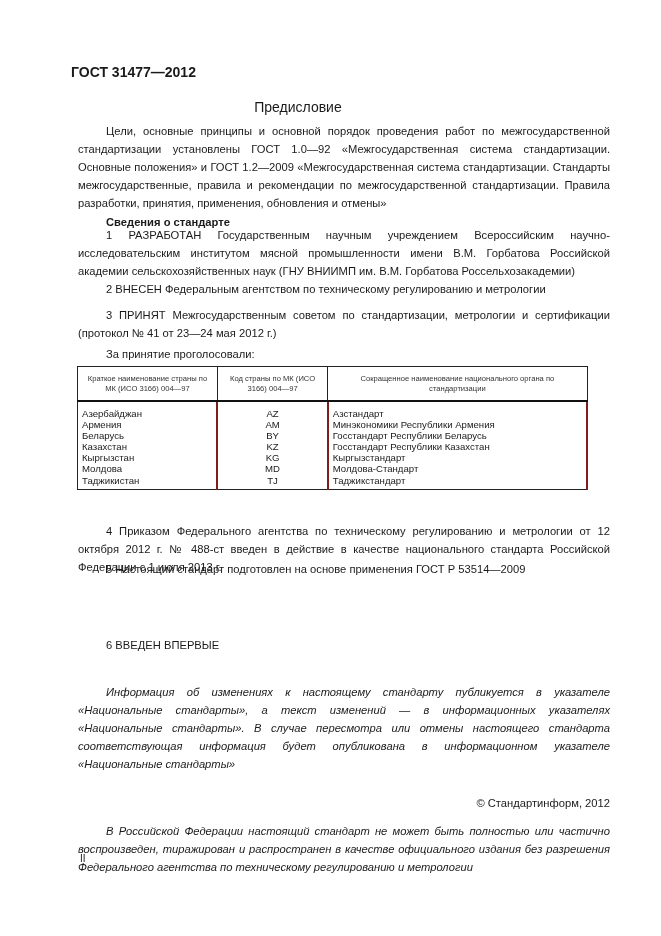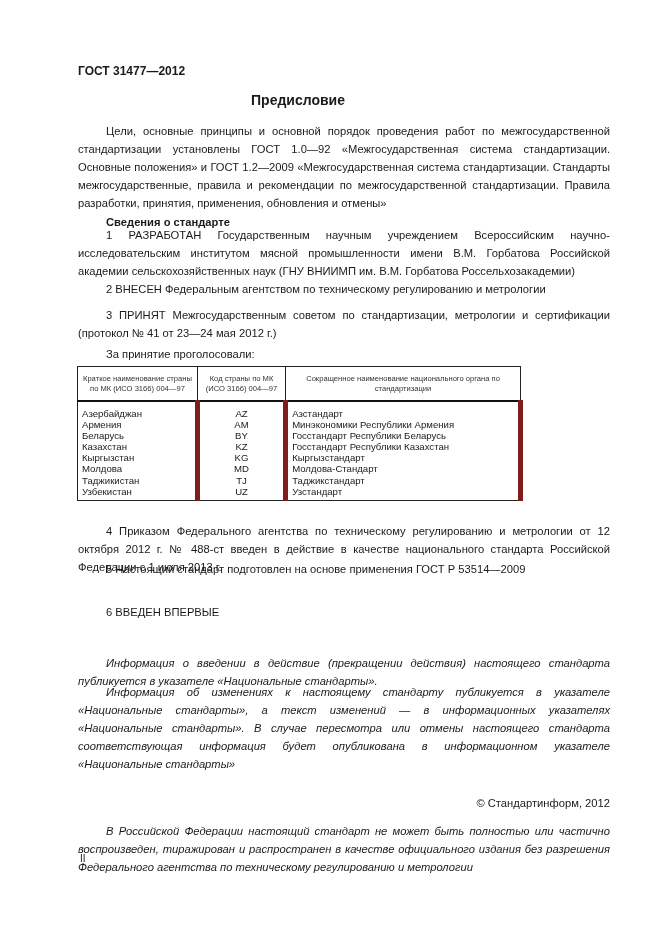--- a/index.html
+++ b/index.html
@@ -1,31 +1,31 @@
 <!DOCTYPE html>
 <html><head>
 <meta charset="utf-8">
 <style>
   html, body { margin: 0; padding: 0; background: #ffffff; }
   body { width: 661px; height: 936px; position: relative; overflow: hidden;
          font-family: "Liberation Sans", sans-serif; color: #1a1a1a; }
   .page { position: absolute; left: 0; top: 0; width: 661px; height: 936px; }
   .abs { position: absolute; }
-  .hdr { left: 78px; top: 64px; font-size: 12px; font-weight: bold; }
-  .title { left: 0; width: 596px; top: 92px; text-align: center; font-size: 14px; font-weight: bold; }
+  .hdr { left: 71px; top: 64px; font-size: 14px; font-weight: bold; }
+  .title { left: 0; width: 596px; top: 99px; text-align: center; font-size: 14px; font-weight: normal; }
   .para { left: 78px; width: 532px; font-size: 11.2px; line-height: 18px; text-align: justify; }
   .para .ind { display: inline-block; width: 28px; }
   .italic { font-style: italic; }
   .bold { font-weight: bold; }
-  table.vote { position: absolute; left: 77px; top: 366px; width: 446px;
+  table.vote { position: absolute; left: 77px; top: 366px; width: 511px;
                border-collapse: collapse; font-size: 9.6px; }
   table.vote th { font-weight: normal; font-size: 7.6px; line-height: 10px; color: #333;
                   border: 1px solid #222; border-bottom: 2px solid #111;
                   height: 33px; text-align: center; padding: 0 4px; vertical-align: middle; }
-  table.vote td { border-left: 1px solid #222; border-right: 5px solid #7f1d1d;
+  table.vote td { border-left: 1px solid #222; border-right: 2px solid #7f1d1d;
                   padding: 0 4px; line-height: 11.1px; height: 11.1px; white-space: nowrap; }
   table.vote tbody tr:first-child td { padding-top: 6px; }
   table.vote tbody tr:last-child td { border-bottom: 1px solid #222; padding-bottom: 3px; }
   table.vote td.c2 { text-align: center; }
   .copy { right: 51px; top: 797px; font-size: 11.2px; }
   .pgnum { left: 80px; top: 853px; font-size: 10px; }
 </style>
 </head>
 <body>
 
@@ -88,35 +88,29 @@
       <tr>
           <td>Молдова</td>
           <td class="c2">MD</td>
           <td>Молдова-Стандарт</td>
         </tr>
       <tr>
           <td>Таджикистан</td>
           <td class="c2">TJ</td>
           <td>Таджикстандарт</td>
         </tr>
-      <tr>
-          <td>Узбекистан</td>
-          <td class="c2">UZ</td>
-          <td>Узстандарт</td>
-        </tr>
     </tbody>
   </table>
 
   <div class="abs para" style="top:522px;"><span class="ind"></span><span>4 Приказом Федерального агентства по техническому регулированию и метрологии от 12 октября 2012 г. № 488-ст введен в действие в качестве национального стандарта Российской Федерации с 1 июля 2013 г.</span></div>
 
   <div class="abs para" style="top:560px;"><span class="ind"></span><span>5 Настоящий стандарт подготовлен на основе применения ГОСТ Р 53514—2009</span></div>
 
-  <div class="abs para" style="top:603px;"><span class="ind"></span><span>6 ВВЕДЕН ВПЕРВЫЕ</span></div>
+  <div class="abs para" style="top:636px;"><span class="ind"></span><span>6 ВВЕДЕН ВПЕРВЫЕ</span></div>
 
-  <div class="abs para italic" style="top:654px;"><span class="ind"></span><span>Информация о введении в действие (прекращении действия) настоящего стандарта публикуется в указателе «Национальные стандарты».</span></div>
 
   <div class="abs para italic" style="top:683px;"><span class="ind"></span><span>Информация об изменениях к настоящему стандарту публикуется в указателе «Национальные стандарты», а текст изменений — в информационных указателях «Национальные стандарты». В случае пересмотра или отмены настоящего стандарта соответствующая информация будет опубликована в информационном указателе «Национальные стандарты»</span></div>
 
   <div class="abs copy">© Стандартинформ, 2012</div>
 
   <div class="abs para" style="top:822px;font-style:italic;"><span class="ind"></span><span>В Российской Федерации настоящий стандарт не может быть полностью или частично воспроизведен, тиражирован и распространен в качестве официального издания без разрешения Федерального агентства по техническому регулированию и метрологии</span></div>
 
   <div class="abs pgnum">II</div>
 </div>
 

